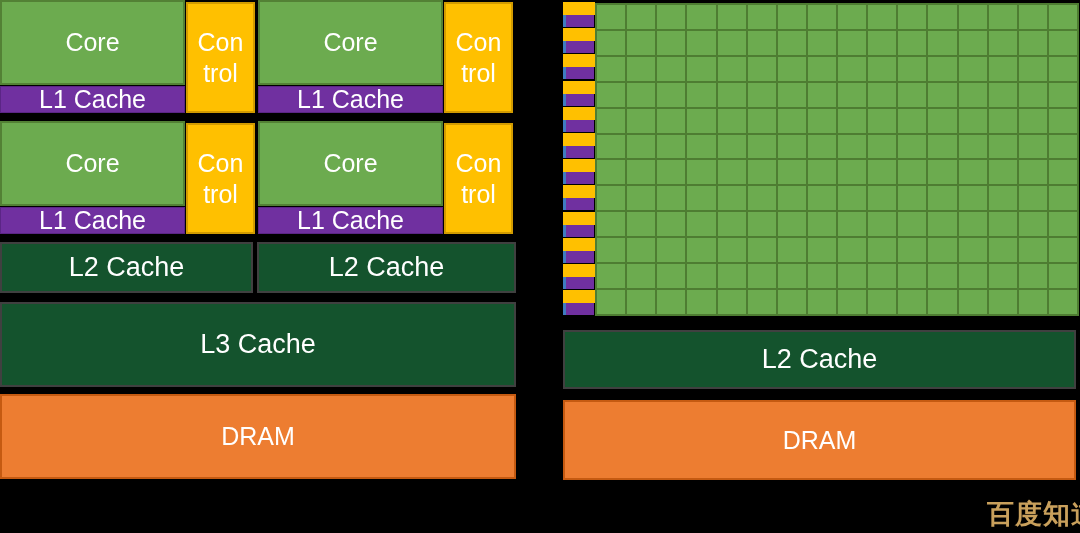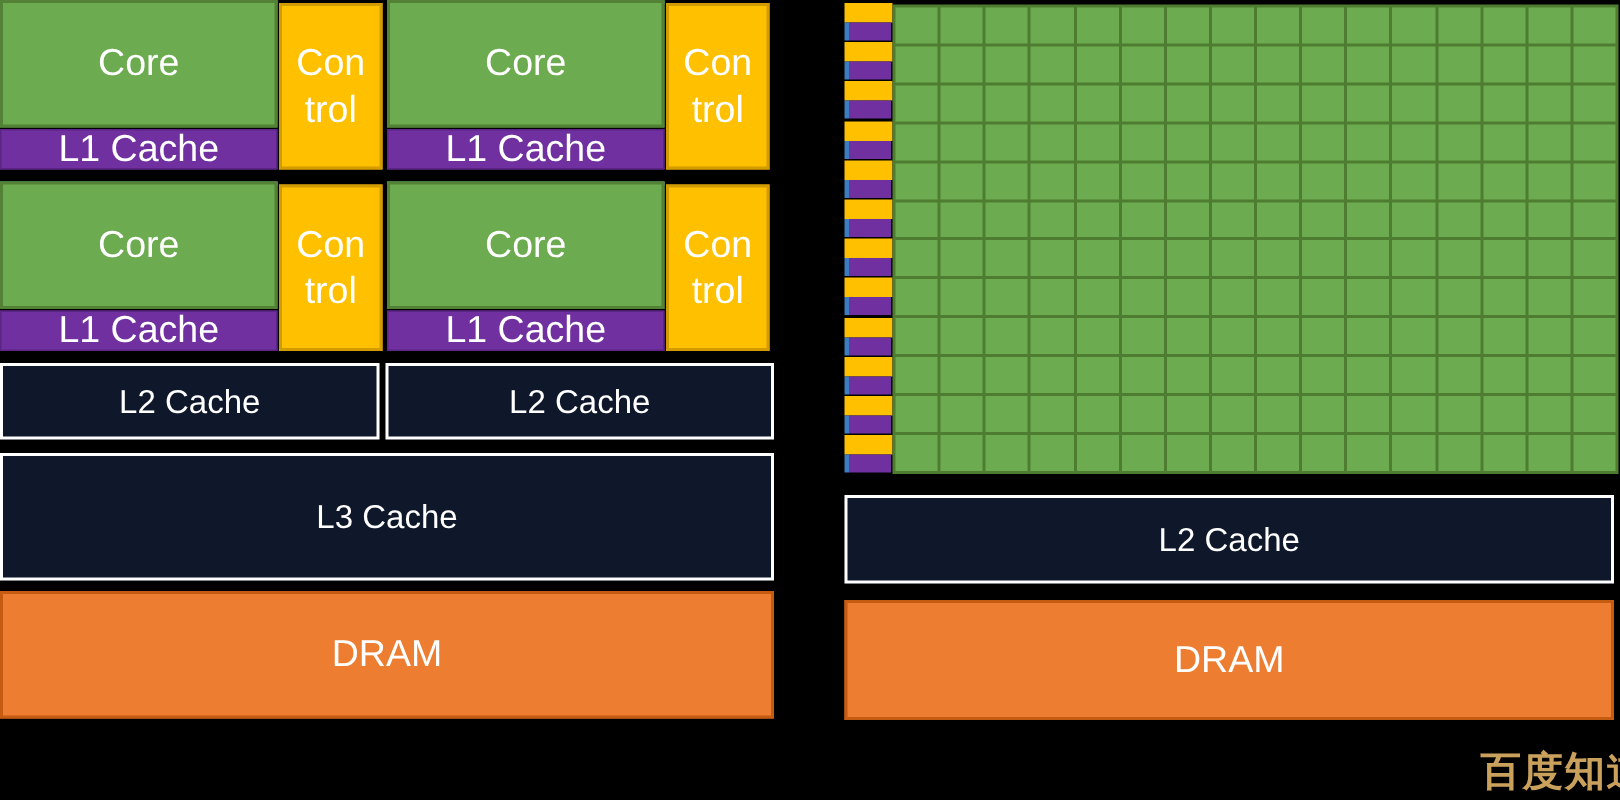--- a/index.html
+++ b/index.html
@@ -13,21 +13,21 @@
   .cluster{position:absolute;width:257px;height:116px;}
   .pos-a{left:0;top:0;}   .pos-b{left:258px;top:0;}
   .pos-c{left:0;top:121px;} .pos-d{left:258px;top:121px;}
   .core{left:0;top:0;width:185px;height:85px;background:#6CAB4F;border:2px solid #538135;font-size:25px;}
   .l1{left:0;top:86px;width:185px;height:27px;background:#7030A0;border:1px solid #5b2586;font-size:25px;}
   .l1-sliver{left:0;top:113px;width:185px;height:3px;background:#3E7CC0;}
   .control{left:186px;top:2px;width:69px;height:111px;background:#FFC000;border:2px solid #D29B00;
            font-size:25px;line-height:31px;}
   .l2a{left:0;top:242px;width:253px;height:51px;}
   .l2b{left:257px;top:242px;width:259px;height:51px;}
-  .blue{background:#0f172a;border:2px solid #ffffff;font-size:22px;}
+  .blue{background:#14532d;border:2px solid #404040;font-size:27px;}
   .l3{left:0;top:302px;width:516px;height:85px;}
   .dram{background:#ED7D31;border:2px solid #C55A11;font-size:25px;}
   .dram-cpu{left:0;top:394px;width:516px;height:85px;}
   
   .gpu-rows{position:absolute;left:562px;top:2px;width:34px;height:315px;}
   .gpu-row{position:absolute;left:0;width:34px;height:26px;}
   .stripe-control{position:absolute;left:1px;top:0;width:32px;height:13px;background:#FFC000;}
   .stripe-cache{position:absolute;left:4px;top:13px;width:28px;height:12px;background:#7030A0;}
   .stripe-sliver{position:absolute;left:1px;top:13px;width:3px;height:12px;background:#3E7CC0;}
   .gpu-grid{position:absolute;left:595px;top:3px;width:484px;height:313px;background:#4E7D32;

